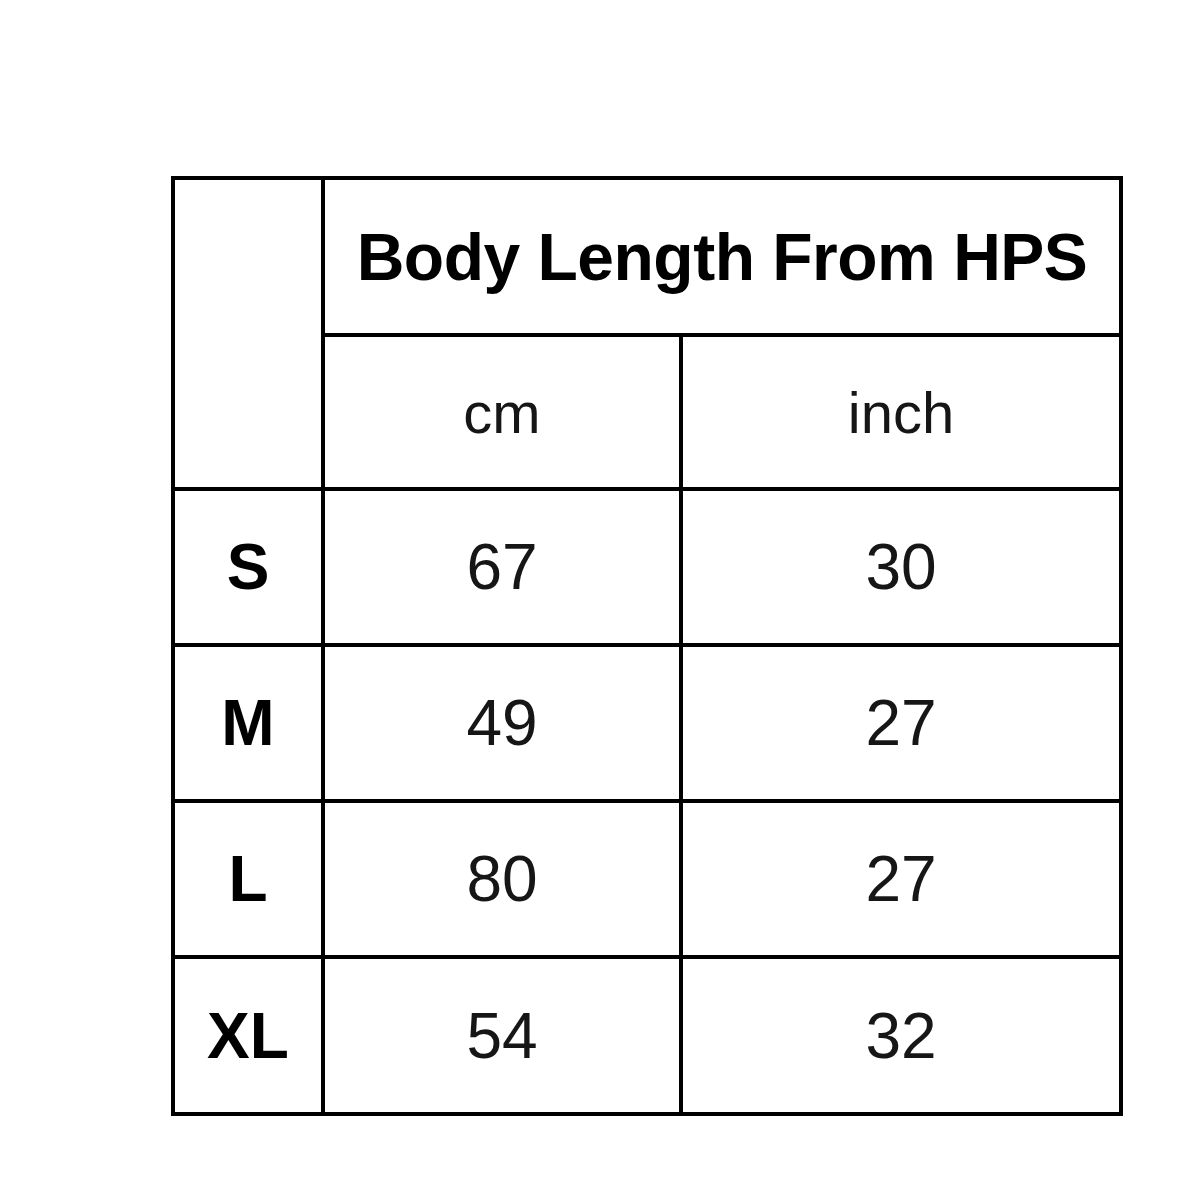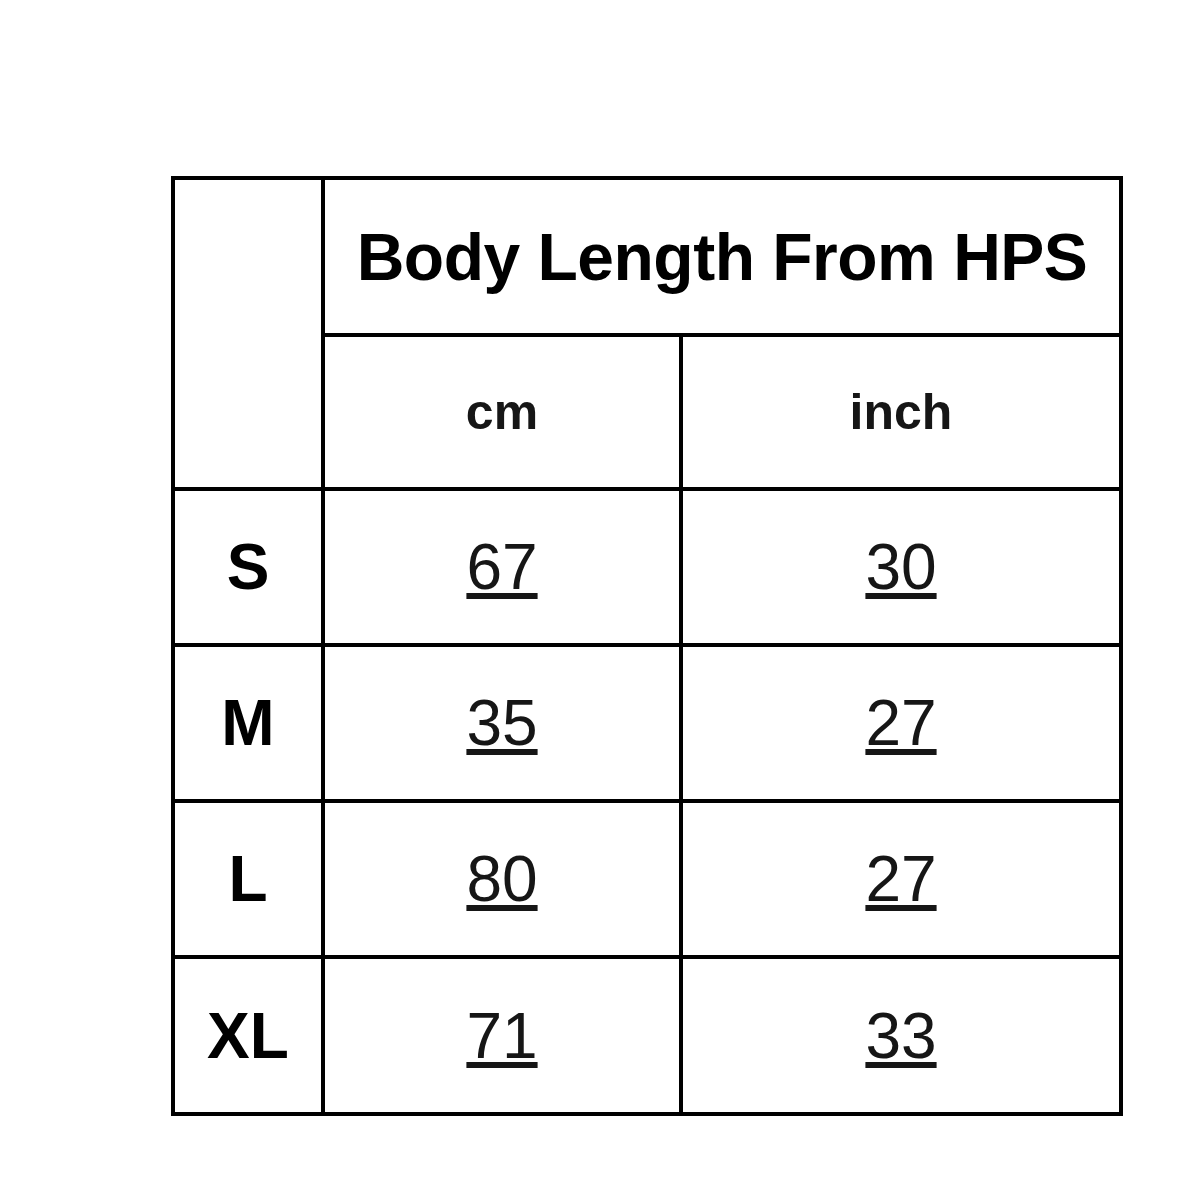--- a/index.html
+++ b/index.html
@@ -47,34 +47,33 @@
   tr.row-units   { height: 154px; }
   tr.row-data    { height: 156px; }
   tr.row-data-last { height: 157px; }
   th.title-cell {
     font-size: 66px;
     font-weight: bold;
     letter-spacing: -0.5px;
     color: var(--text);
   }
   td.unit-cell {
-    font-size: 50px;
-    font-weight: bold;
+    font-size: 58px;
+    font-weight: normal;
     color: var(--unit-text);
   }
   th.size-cell {
     font-size: 64px;
     font-weight: bold;
     color: var(--text);
   }
   td.value-cell {
     font-size: 64px;
     font-weight: normal;
     color: var(--unit-text);
-    text-decoration: underline;
   }
 </style>
 </head>
 <body>
 
 <div class="canvas">
   <table class="size-chart">
     <colgroup>
       <col style="width:150px">
       <col style="width:358px">
@@ -89,28 +88,28 @@
         <td class="unit-cell">cm</td>
         <td class="unit-cell">inch</td>
       </tr>
       <tr class="row-data">
         <th class="size-cell">S</th>
         <td class="value-cell">67</td>
         <td class="value-cell">30</td>
       </tr>
       <tr class="row-data">
         <th class="size-cell">M</th>
-        <td class="value-cell">35</td>
+        <td class="value-cell">49</td>
         <td class="value-cell">27</td>
       </tr>
       <tr class="row-data">
         <th class="size-cell">L</th>
         <td class="value-cell">80</td>
         <td class="value-cell">27</td>
       </tr>
       <tr class="row-data-last">
         <th class="size-cell">XL</th>
-        <td class="value-cell">71</td>
-        <td class="value-cell">33</td>
+        <td class="value-cell">54</td>
+        <td class="value-cell">32</td>
       </tr>
     </tbody>
   </table>
 </div>
 
 </body></html>

